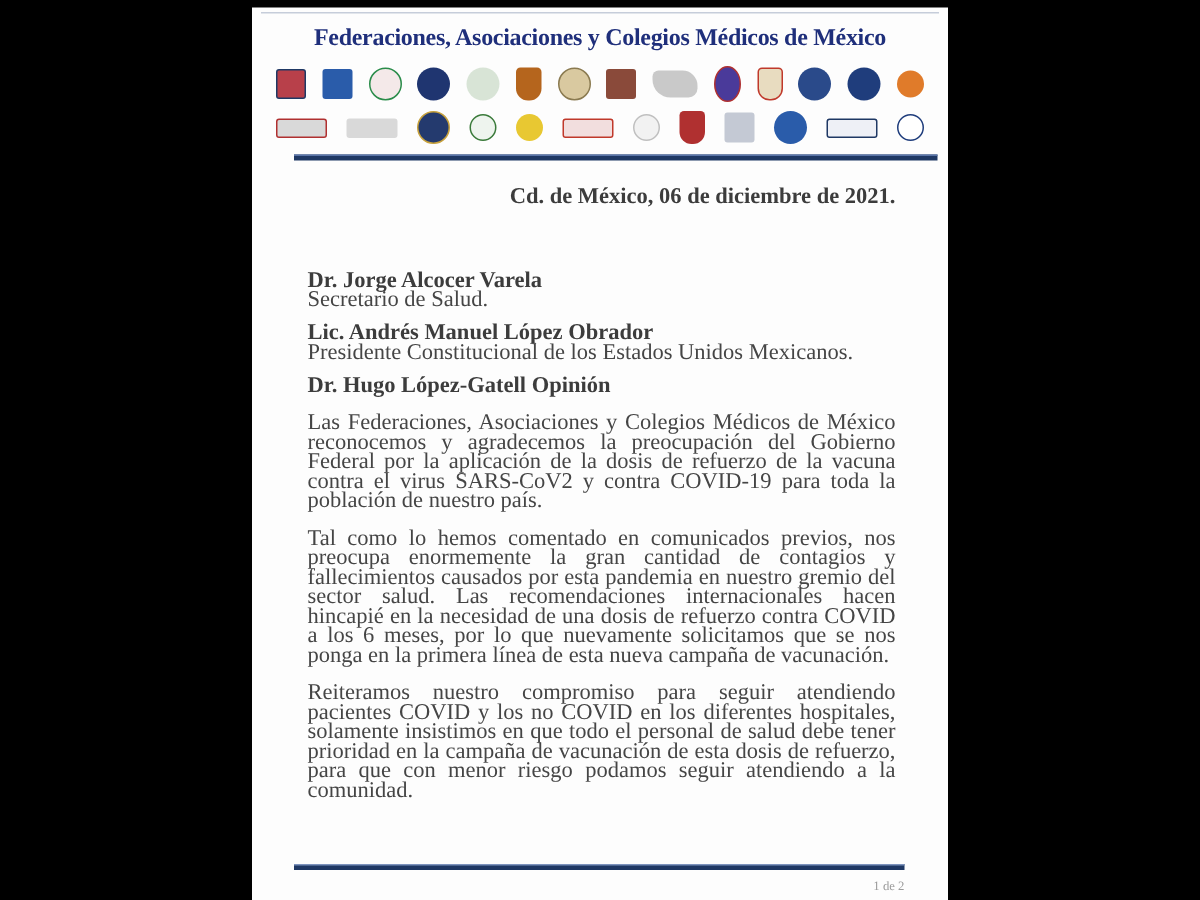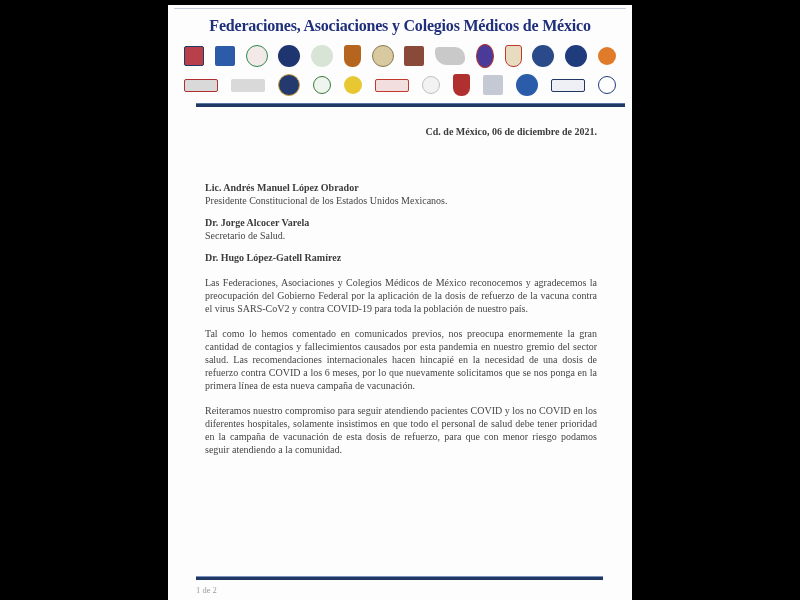--- a/index.html
+++ b/index.html
@@ -32,36 +32,36 @@
   .logo.square{width:20px;height:20px;border-radius:2px;}
   .logo.oval{width:18px;height:24px;border-radius:50%;}
   .logo.shield{width:17px;height:22px;border-radius:3px 3px 8px 8px;}
   .logo.wide{width:34px;height:13px;border-radius:2px;}
   .logo.map{width:30px;height:18px;border-radius:4px 10px 6px 12px;}
   .header-rule{
     height:3px;background:#1f3864;border-top:1px solid #5a74a8;
     margin:5px 7px 0 28px;
   }
   
-  .letter{margin:0 35px 0 37px;font-size:10px;line-height:13px;color:#454545;}
+  .letter{margin:0 35px 0 37px;font-size:15px;line-height:13px;color:#454545;}
   .date-line{text-align:right;font-weight:bold;margin-top:18px;color:#3c3c3c;}
   .recipients{margin-top:43px;}
   .recipient{margin-bottom:9px;}
   .recipient .r-name{font-weight:bold;color:#3c3c3c;}
   .salutation{font-weight:bold;margin-top:13px;color:#3c3c3c;}
   .paragraphs{margin-top:12px;}
   .paragraphs p{margin:0 0 12px 0;text-align:justify;}
   
   .footer-rule{
     position:absolute;left:28px;width:407px;bottom:20px;height:3px;
     background:#1f3864;border-top:1px solid #7d93bd;
   }
   .page-number{
     position:absolute;left:28px;width:407px;bottom:5px;
-    text-align:left;font-size:8.5px;color:#9b9b9b;
+    text-align:right;font-size:8.5px;color:#9b9b9b;
   }
 </style>
 </head>
 <body>
 
 <div class="stage">
   <div class="paper">
 
     <div class="letterhead">
       <div class="top-hairline"></div>
@@ -97,29 +97,29 @@
           <span class="logo ring" style="background: rgb(255, 255, 255); border: 1px solid rgb(31, 61, 124);"></span>
         </div>
       <div class="header-rule"></div>
     </div>
 
     <div class="letter">
       <div class="date-line">Cd. de México, 06 de diciembre de 2021.</div>
 
       <div class="recipients">
         <div class="recipient">
+          <div class="r-name">Dr. Jorge Alcocer Varela</div>
+          <div class="r-title">Secretario de Salud.</div>
+        </div>
+        <div class="recipient">
           <div class="r-name">Lic. Andrés Manuel López Obrador</div>
           <div class="r-title">Presidente Constitucional de los Estados Unidos Mexicanos.</div>
         </div>
         <div class="recipient">
-          <div class="r-name">Dr. Jorge Alcocer Varela</div>
-          <div class="r-title">Secretario de Salud.</div>
-        </div>
-        <div class="recipient">
-          <div class="r-name">Dr. Hugo López-Gatell Ramírez</div>
+          <div class="r-name">Dr. Hugo López-Gatell Opinión</div>
         </div>
       </div>
 
 
       <div class="paragraphs">
         <p>Las Federaciones, Asociaciones y Colegios Médicos de México reconocemos y agradecemos la preocupación del Gobierno Federal por la aplicación de la dosis de refuerzo de la vacuna contra el virus SARS-CoV2 y contra COVID-19 para toda la población de nuestro país.</p>
         <p>Tal como lo hemos comentado en comunicados previos, nos preocupa enormemente la gran cantidad de contagios y fallecimientos causados por esta pandemia en nuestro gremio del sector salud. Las recomendaciones internacionales hacen hincapié en la necesidad de una dosis de refuerzo contra COVID a los 6 meses, por lo que nuevamente solicitamos que se nos ponga en la primera línea de esta nueva campaña de vacunación.</p>
         <p>Reiteramos nuestro compromiso para seguir atendiendo pacientes COVID y los no COVID en los diferentes hospitales, solamente insistimos en que todo el personal de salud debe tener prioridad en la campaña de vacunación de esta dosis de refuerzo, para que con menor riesgo podamos seguir atendiendo a la comunidad.</p>
       </div>
     </div>

